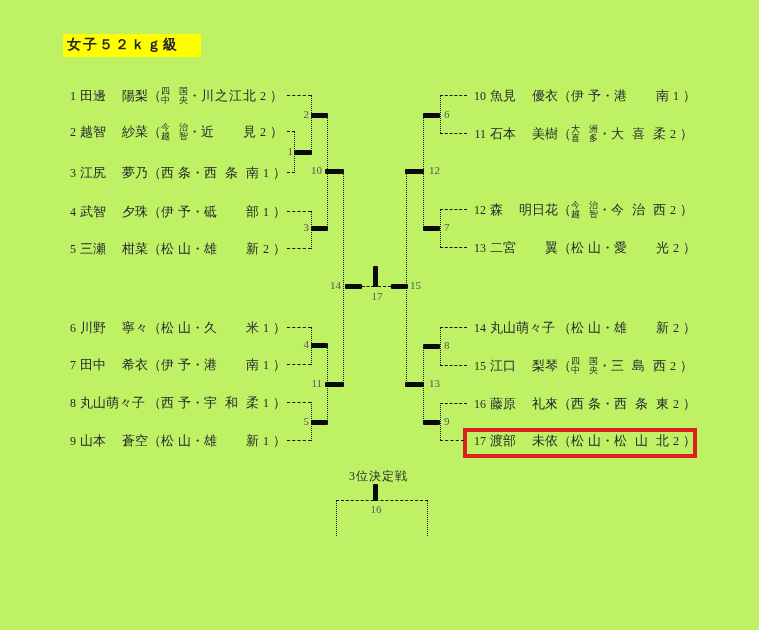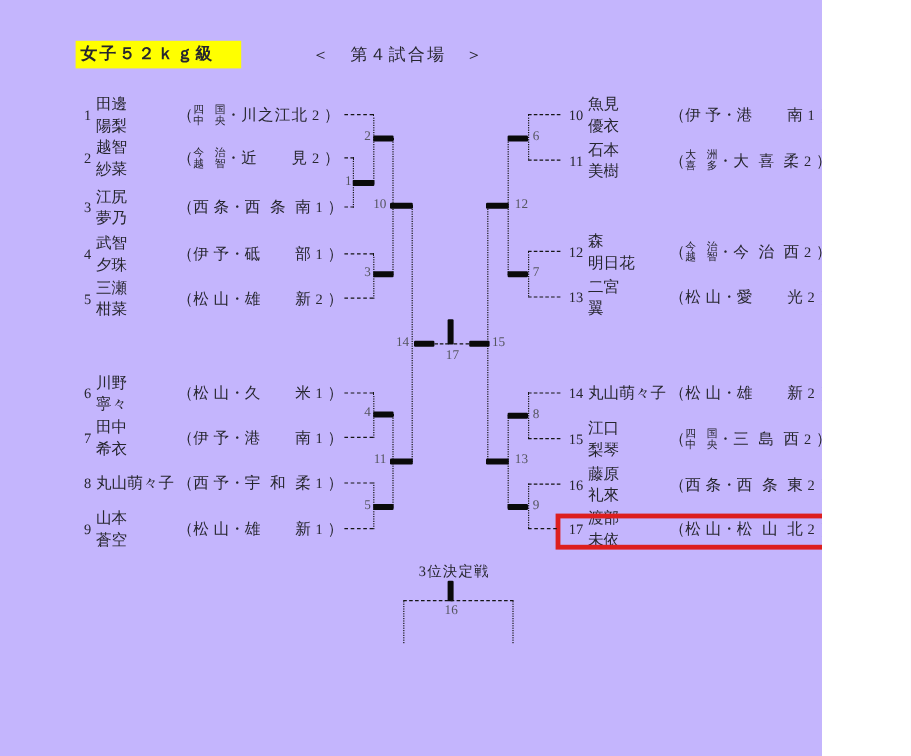--- a/index.html
+++ b/index.html
@@ -1,24 +1,24 @@
 <!DOCTYPE html>
 <html><head>
 <meta charset="utf-8">
 <style>
   html,body{margin:0;padding:0;background:#ffffff;}
-  .page{position:relative;width:653px;height:630px;background:#c4b5fd;overflow:hidden;
-        font-family:"Liberation Serif","DejaVu Serif",serif;color:#26262e;padding-left:32px;}
+  .page{position:relative;width:759px;height:630px;background:#bef264;overflow:hidden;
+        font-family:"Liberation Serif","DejaVu Serif",serif;color:#26262e;}
   .title{position:absolute;left:63px;top:34px;background:#ffff00;font-weight:bold;
          font-size:14px;letter-spacing:2px;padding:2px 22px 3px 4px;white-space:nowrap;}
   .venue{position:absolute;left:260px;top:37px;font-size:14px;letter-spacing:2px;white-space:nowrap;}
   .third-label{position:absolute;left:349px;top:468px;font-size:12px;letter-spacing:1px;white-space:nowrap;}
   .row{position:absolute;height:20px;display:flex;align-items:center;font-size:13px;white-space:nowrap;}
   .row .num{width:16px;text-align:right;margin-right:4px;font-size:12px;}
-  .name{width:68px;display:flex;justify-content:space-between;flex-direction:column;}
+  .name{width:68px;display:flex;justify-content:space-between;}
   .paren{width:13px;text-align:center;}
   .dot{width:13px;text-align:center;}
   .pref{width:30px;display:flex;justify-content:space-between;}
   .pref.stack{flex-direction:column;width:27px;font-size:9px;line-height:9.5px;}
   .pref .srow{display:flex;justify-content:space-between;}
   .school{width:55px;display:flex;justify-content:space-between;}
   .school i,.pref i{font-style:normal;}
   .grade{width:14px;text-align:center;font-size:12px;}
   .hline{position:absolute;border-top:1px dashed #151515;height:0;}
   .vline{position:absolute;border-left:1px dotted #151515;width:0;}
@@ -29,21 +29,20 @@
   .ra{text-align:right;} .la{text-align:left;} .ce{text-align:center;width:20px;}
   .hibox{position:absolute;left:463px;top:428px;width:234px;height:30px;
          border:4px solid #dd1f1f;box-sizing:border-box;}
 </style>
 </head>
 <body>
 
 <div class="page">
 
   <span class="title">女子５２ｋｇ級</span>
-  <span class="venue">＜　第４試合場　＞</span>
 
   <div class="row" style="left:60px;top:86px">
       <span class="num">1</span>
       <span class="name">
         <span>田邊</span>
         <span>陽梨</span>
       </span>
       <span class="paren">（</span>
       <span class="pref stack">
         <span class="srow">

